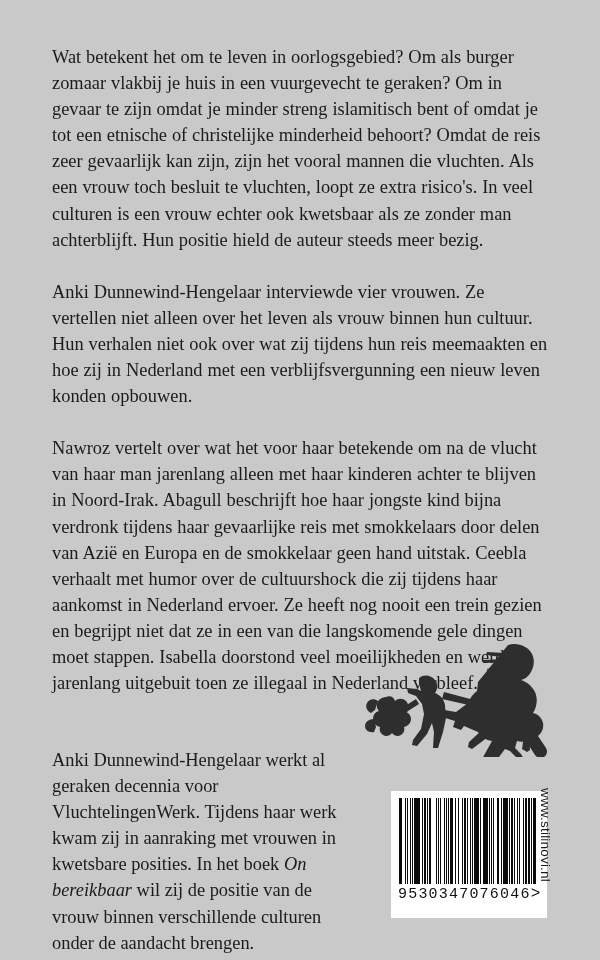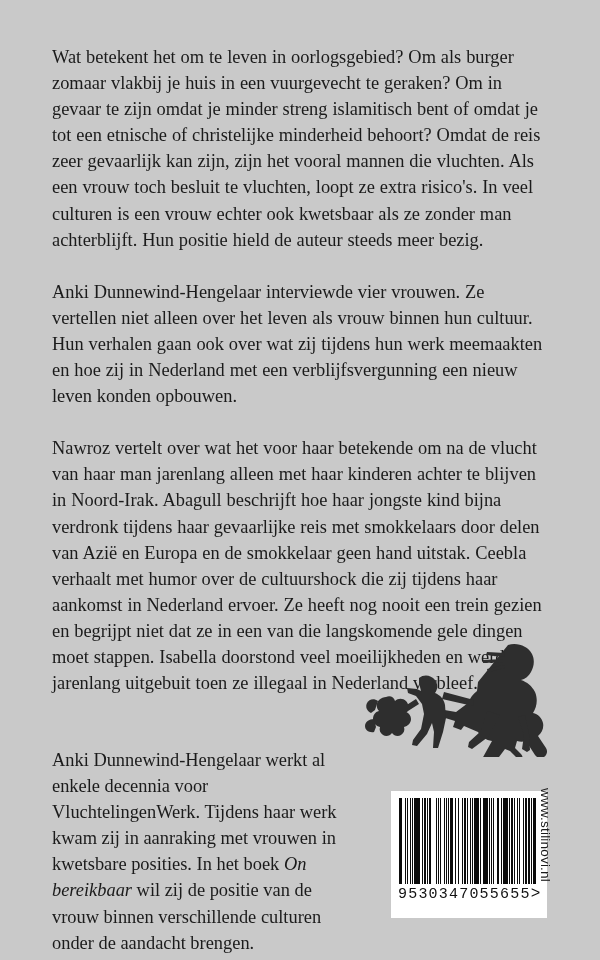--- a/index.html
+++ b/index.html
@@ -115,21 +115,21 @@
     white-space: nowrap;
   }
 </style>
 </head>
 <body>
 
 <div id="cover">
 
   <div id="blurb">
     <p>Wat betekent het om te leven in oorlogsgebied? Om als burger zomaar vlakbij je huis in een vuurgevecht te geraken? Om in gevaar te zijn omdat je minder streng islamitisch bent of omdat je tot een etnische of christelijke minderheid behoort? Omdat de reis zeer gevaarlijk kan zijn, zijn het vooral mannen die vluchten. Als een vrouw toch besluit te vluchten, loopt ze extra risico's. In veel culturen is een vrouw echter ook kwetsbaar als ze zonder man achterblijft. Hun positie hield de auteur steeds meer bezig.</p>
-    <p>Anki Dunnewind-Hengelaar interviewde vier vrouwen. Ze vertellen niet alleen over het leven als vrouw binnen hun cultuur. Hun verhalen gaan ook over wat zij tijdens hun werk meemaakten en hoe zij in Nederland met een verblijfsvergunning een nieuw leven konden opbouwen.</p>
+    <p>Anki Dunnewind-Hengelaar interviewde vier vrouwen. Ze vertellen niet alleen over het leven als vrouw binnen hun cultuur. Hun verhalen niet ook over wat zij tijdens hun reis meemaakten en hoe zij in Nederland met een verblijfsvergunning een nieuw leven konden opbouwen.</p>
     <p>Nawroz vertelt over wat het voor haar betekende om na de vlucht van haar man jarenlang alleen met haar kinderen achter te blijven in Noord-Irak. Abagull beschrijft hoe haar jongste kind bijna verdronk tijdens haar gevaarlijke reis met smokkelaars door delen van Azië en Europa en de smokkelaar geen hand uitstak. Ceebla verhaalt met humor over de cultuurshock die zij tijdens haar aankomst in Nederland ervoer. Ze heeft nog nooit een trein gezien en begrijpt niet dat ze in een van die langskomende gele dingen moet stappen. Isabella doorstond veel moeilijkheden en werd jarenlang uitgebuit toen ze illegaal in Nederland verbleef.</p>
   </div>
 
   <div id="illustration">
     <svg viewBox="0 0 208 120" xmlns="http://www.w3.org/2000/svg" aria-hidden="true">
       <g fill="#2e2e2e">
 
         <path d="M150 8 c9,-3 20,1 24,9 c3,6 2,13 -1,18 c-2,4 -6,7 -10,8
                  c6,2 11,6 14,12 c3,7 2,15 -2,21 c5,1 9,5 10,10 c1,5 -1,10 -5,13
                  l8,12 c2,3 1,7 -2,9 c-3,2 -7,1 -9,-2 l-9,-14 c-3,1 -6,1 -9,0
@@ -158,21 +158,21 @@
                  c3,1 5,4 5,7 c0,4 -3,7 -7,8 c1,3 0,6 -3,8 c-3,2 -7,1 -9,-2
                  c-2,3 -6,4 -9,2 c-3,-2 -4,-5 -3,-8 c-4,-1 -7,-4 -7,-8
                  c0,-4 2,-7 6,-8 c-3,-3 -3,-8 0,-11 c2,-2 5,-3 7,-3 z"></path>
         <path d="M20 64 c-4,-3 -9,-2 -11,2 c-2,4 0,8 4,10 l4,-3 z"></path>
         <path d="M16 82 c-5,0 -9,3 -9,7 c0,4 4,7 9,6 l2,-5 z"></path>
       </g>
     </svg>
   </div>
 
   <div id="author-block">
-    <p><span>Anki Dunnewind-Hengelaar werkt al enkele decennia voor VluchtelingenWerk. Tijdens haar werk kwam zij in aanraking met vrouwen in kwetsbare posities. In het boek </span><span class="title-italic">On bereikbaar</span><span> wil zij de positie van de vrouw binnen verschillende culturen onder de aandacht brengen.</span></p>
+    <p><span>Anki Dunnewind-Hengelaar werkt al geraken decennia voor VluchtelingenWerk. Tijdens haar werk kwam zij in aanraking met vrouwen in kwetsbare posities. In het boek </span><span class="title-italic">On bereikbaar</span><span> wil zij de positie van de vrouw binnen verschillende culturen onder de aandacht brengen.</span></p>
   </div>
 
   <div id="barcode-area">
     <div id="barcode-bars">
         <i style="width: 3.09px;"></i>
         <i class="w" style="width: 1.03px;"></i>
         <i style="width: 1.03px;"></i>
         <i class="w" style="width: 2.06px;"></i>
         <i style="width: 1.03px;"></i>
         <i class="w" style="width: 1.03px;"></i>
@@ -271,20 +271,20 @@
         <i style="width: 1.03px;"></i>
         <i class="w" style="width: 1.03px;"></i>
         <i style="width: 2.06px;"></i>
         <i class="w" style="width: 1.03px;"></i>
         <i style="width: 1.03px;"></i>
         <i class="w" style="width: 3.09px;"></i>
       </div>
     <div id="barcode-digits">
       <span class="grp-left">9</span>
       <span class="grp-mid">530347</span>
-      <span class="grp-right">055655</span>
+      <span class="grp-right">076046</span>
       <span class="caret">&gt;</span>
     </div>
   </div>
 
   <div id="publisher-url">www.stilinovi.nl</div>
 
 </div>
 
 </body></html>

